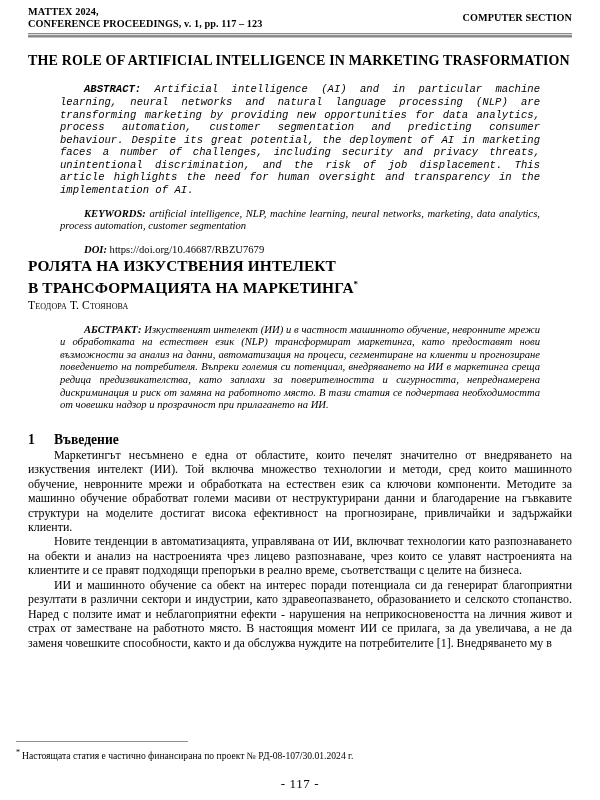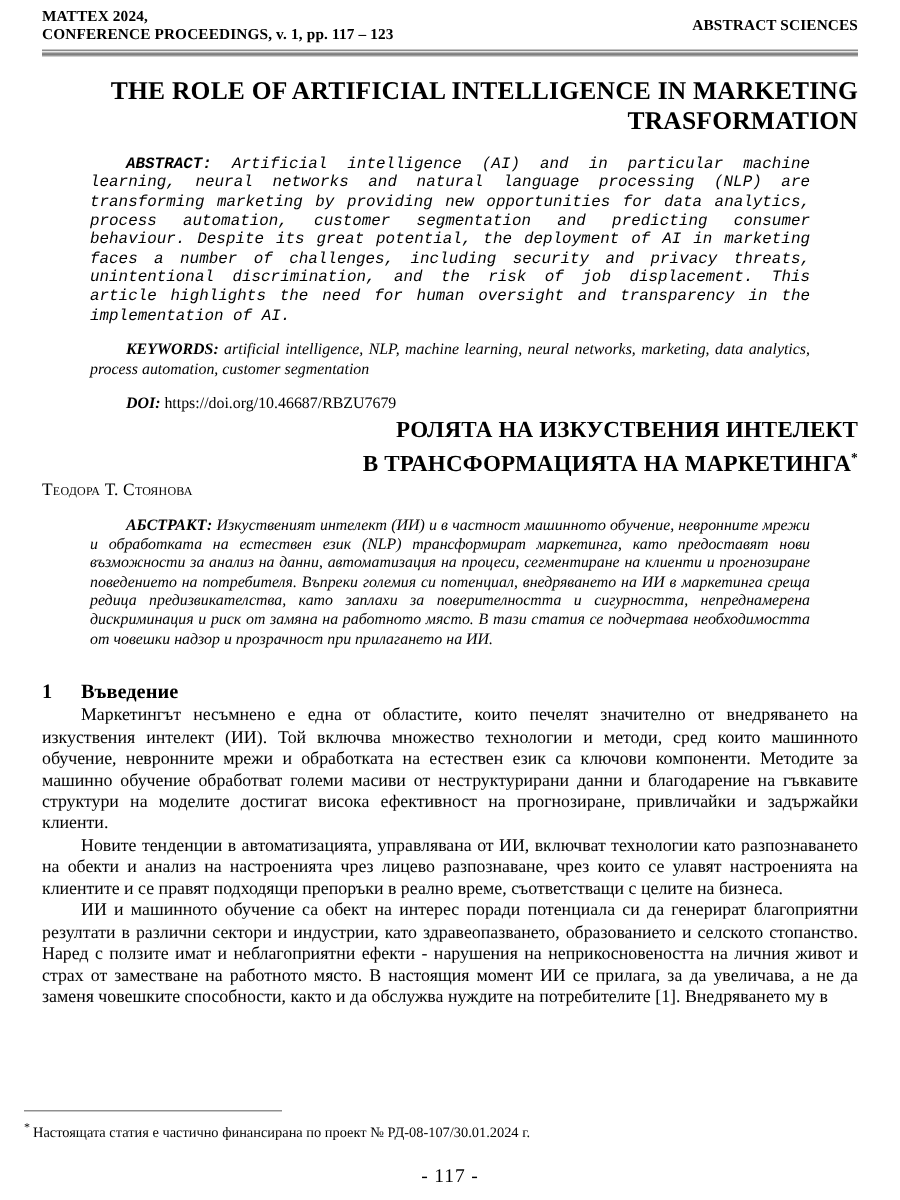--- a/index.html
+++ b/index.html
@@ -48,37 +48,37 @@
     margin-top: 2px;
     height: 4px;
     background: linear-gradient(to bottom,
         #ffffff 0px, #b9b9b9 1px, #6f6f6f 2px, #9d9d9d 3px, #e8e8e8 4px);
     border-top: 1px solid #8a8a8a;
   }
 
   
   .title-en {
     margin-top: 13px;
-    text-align: right;
-    font-weight: bold;
-    font-size: 17px;
+    text-align: left;
+    font-weight: bold;
+    font-size: 14px;
     line-height: 20.5px;
     letter-spacing: 0.15px;
   }
   .authors-en {
     margin-top: 1px;
     text-align: center;
     font-size: 12.3px;
     font-variant: small-caps;
     letter-spacing: 0.2px;
   }
 
   .title-bg {
     margin-top: 0px;
-    text-align: right;
+    text-align: left;
     font-weight: bold;
     font-size: 15.4px;
     line-height: 19px;
     letter-spacing: 0.1px;
   }
   .authors-bg {
     margin-top: 1px;
     font-size: 11.6px;
     font-variant: small-caps;
     letter-spacing: 0.15px;
@@ -166,21 +166,21 @@
 <body>
 
 <div class="page">
 
   <div class="runhead">
     <div class="runhead-left">
       <div>MATTEX 2024,</div>
       <div>CONFERENCE PROCEEDINGS, v. 1, pp. 117 – 123</div>
     </div>
     <div class="runhead-right">
-      <div class="rh-bold">ABSTRACT SCIENCES</div>
+      <div class="rh-bold">COMPUTER SECTION</div>
     </div>
   </div>
   <div class="rule"></div>
 
   <div class="title-en">THE ROLE OF ARTIFICIAL INTELLIGENCE IN MARKETING TRASFORMATION</div>
 
   <div class="absblock abs-en"><span class="lead">ABSTRACT:</span><span> Artificial intelligence (AI) and in particular machine learning, neural networks and natural language processing (NLP) are transforming marketing by providing new opportunities for data analytics, process automation, customer segmentation and predicting consumer behaviour. Despite its great potential, the deployment of AI in marketing faces a number of challenges, including security and privacy threats, unintentional discrimination, and the risk of job displacement. This article highlights the need for human oversight and transparency in the implementation of AI.</span></div>
 
   <div class="absblock kw-en"><span class="lead">KEYWORDS:</span><span> artificial intelligence, NLP, machine learning, neural networks, marketing, data analytics, process automation, customer segmentation</span></div>
 

